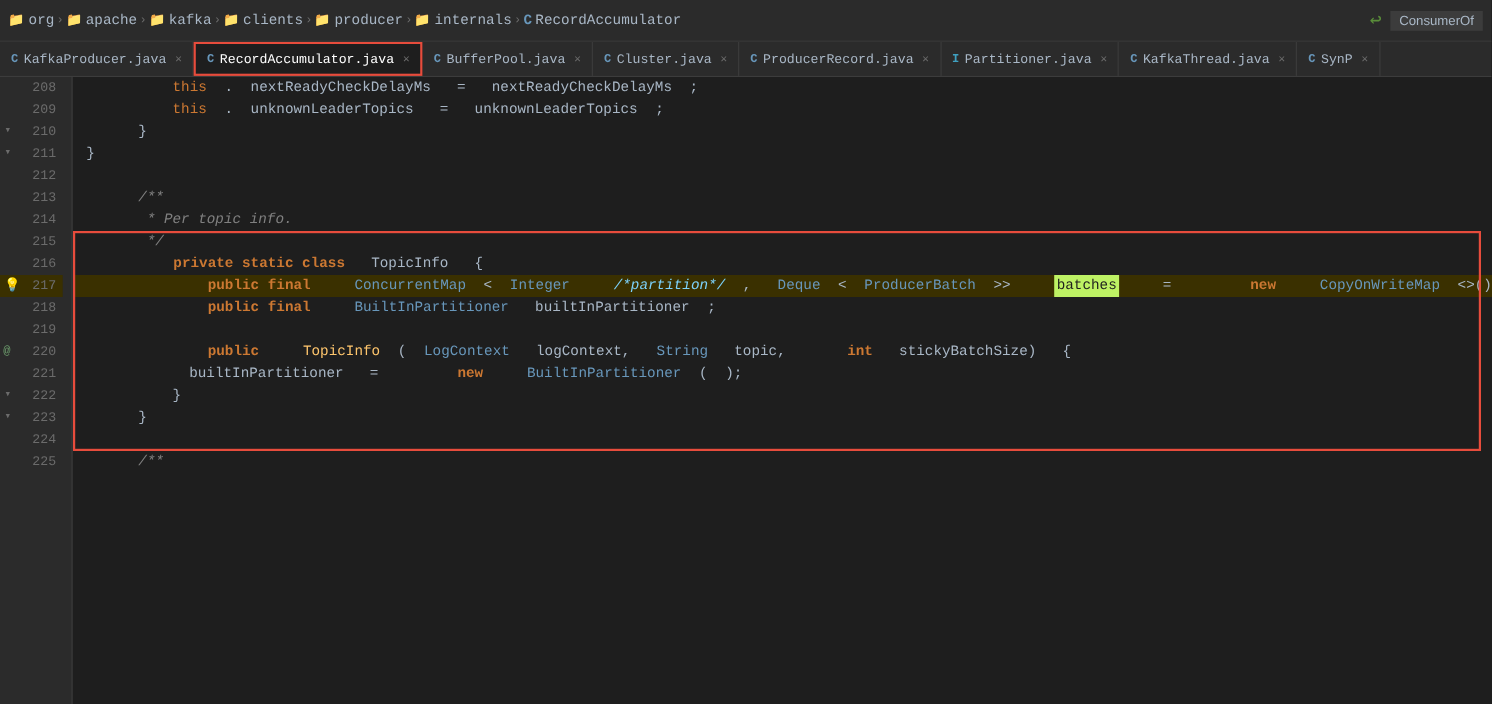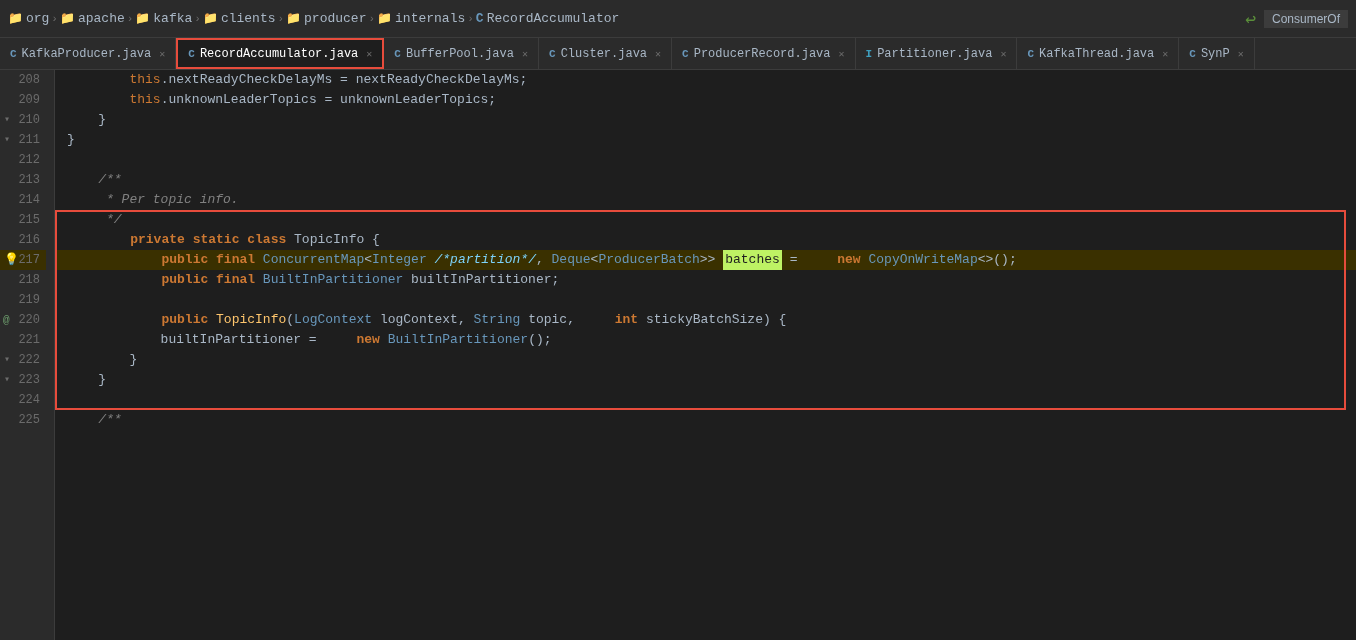--- a/index.html
+++ b/index.html
@@ -112,21 +112,21 @@
     
     .editor-container {
       display: flex;
       height: calc(640px - 70px);
       background: #1e1e1e;
       position: relative;
     }
 
     
     .gutter {
-      width: 55px;
+      width: 66px;
       background: #2b2b2b;
       color: #6b6b6b;
       font-size: 12px;
       text-align: center;
       padding-right: 8px;
       user-select: none;
       flex-shrink: 0;
       border-right: 1px solid #3c3c3c;
     }
     .line-num {
@@ -159,20 +159,21 @@
     }
 
     .code-line {
       height: 20px;
       line-height: 20px;
       padding: 0 12px;
       white-space: pre;
       display: flex;
       align-items: flex-end;
       position: relative;
+      gap: 16px;
     }
     .code-line.highlighted-bg {
       background: #3a3000;
     }
 
     
     .red-box {
       position: absolute;
       border: 2px solid #e74c3c;
       pointer-events: none;

